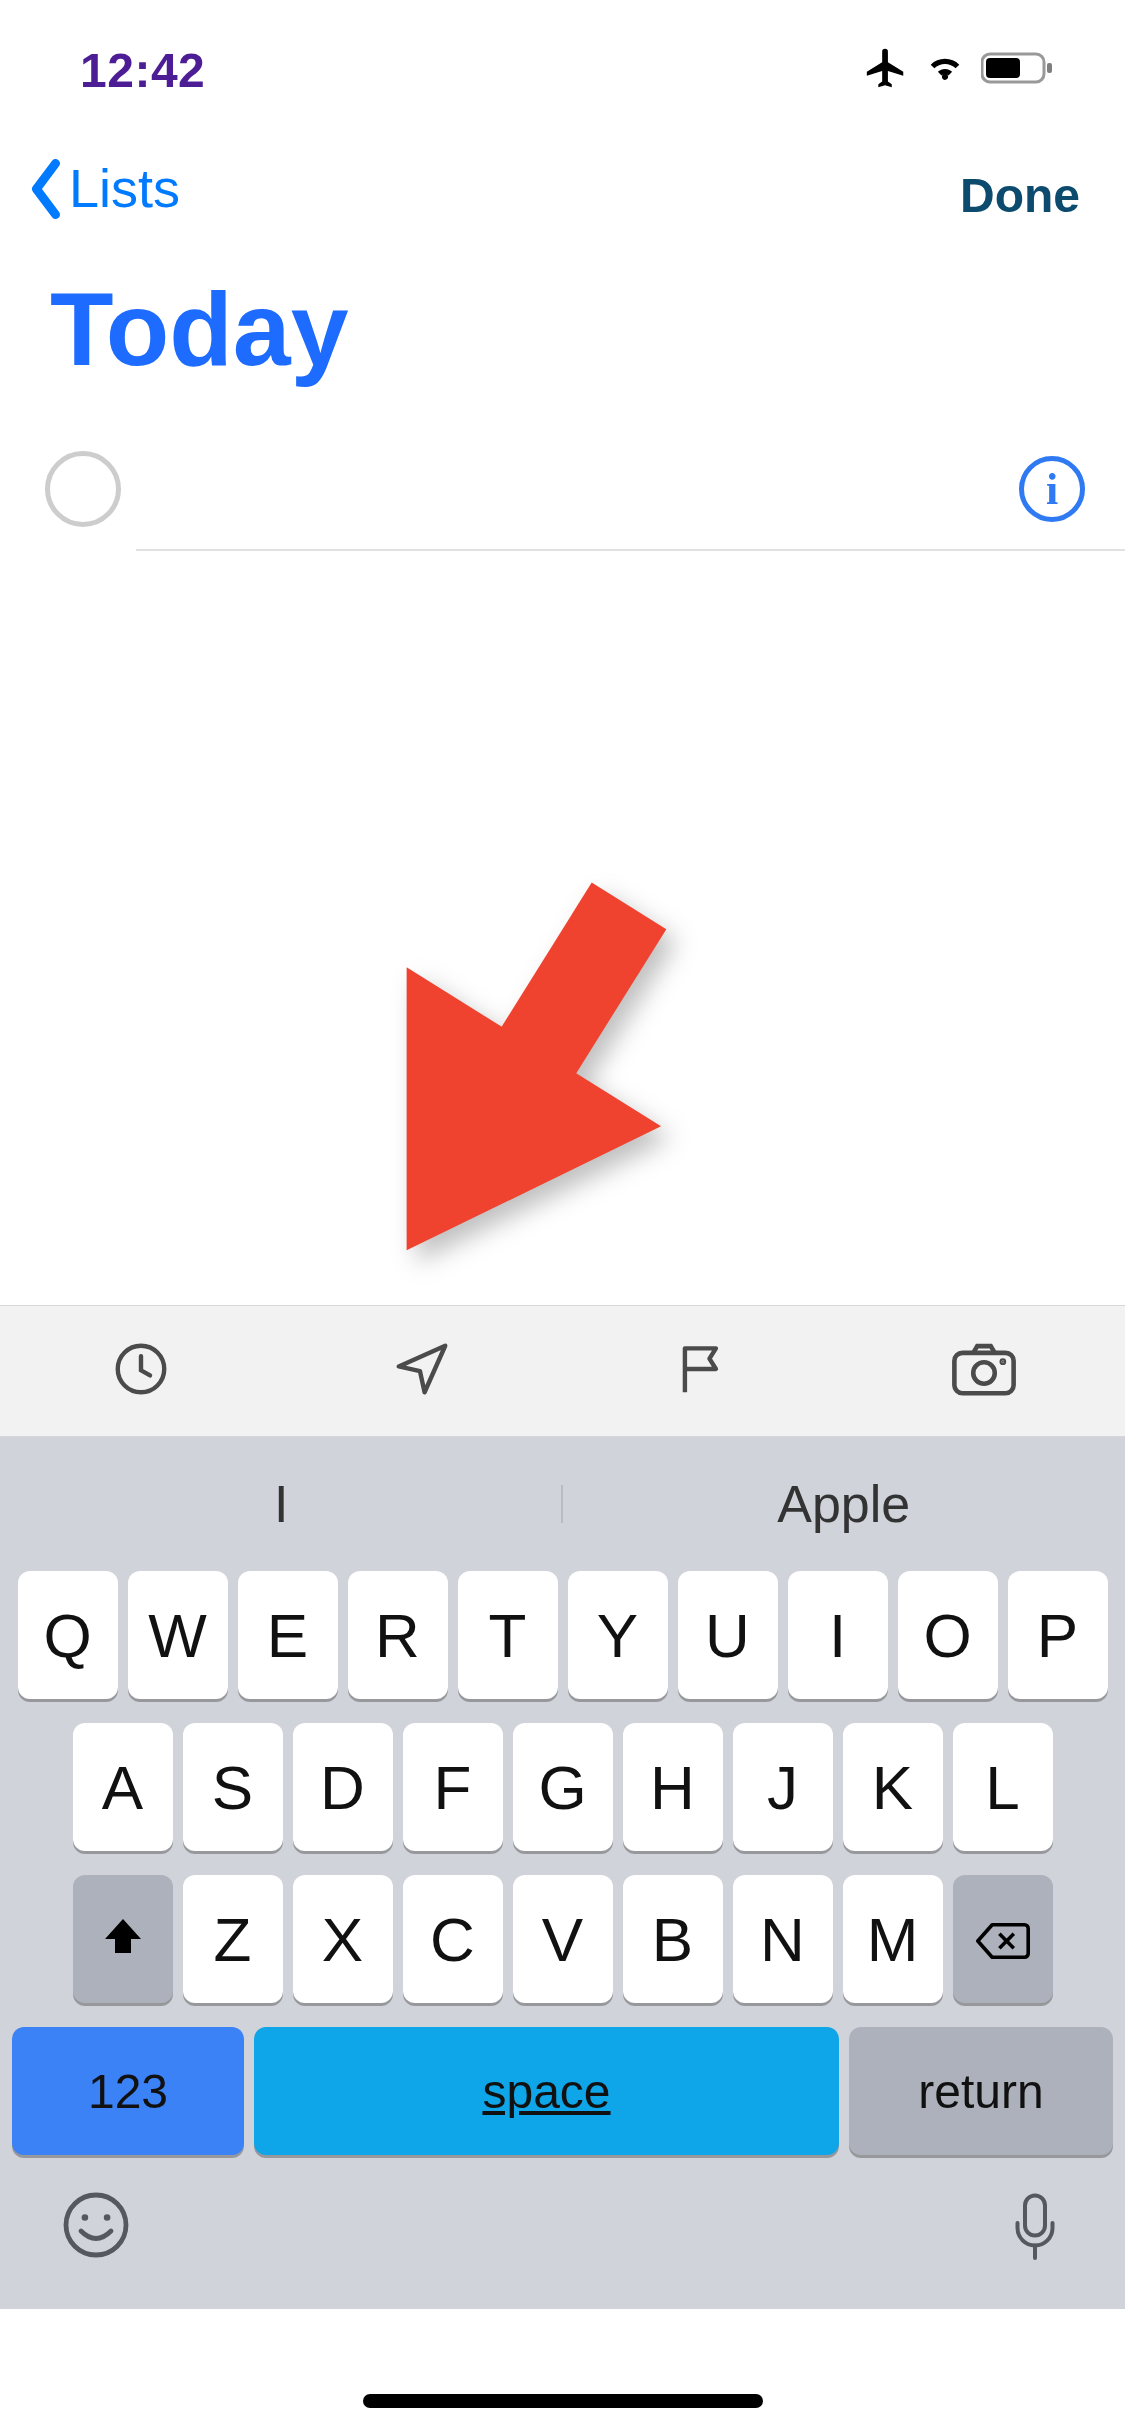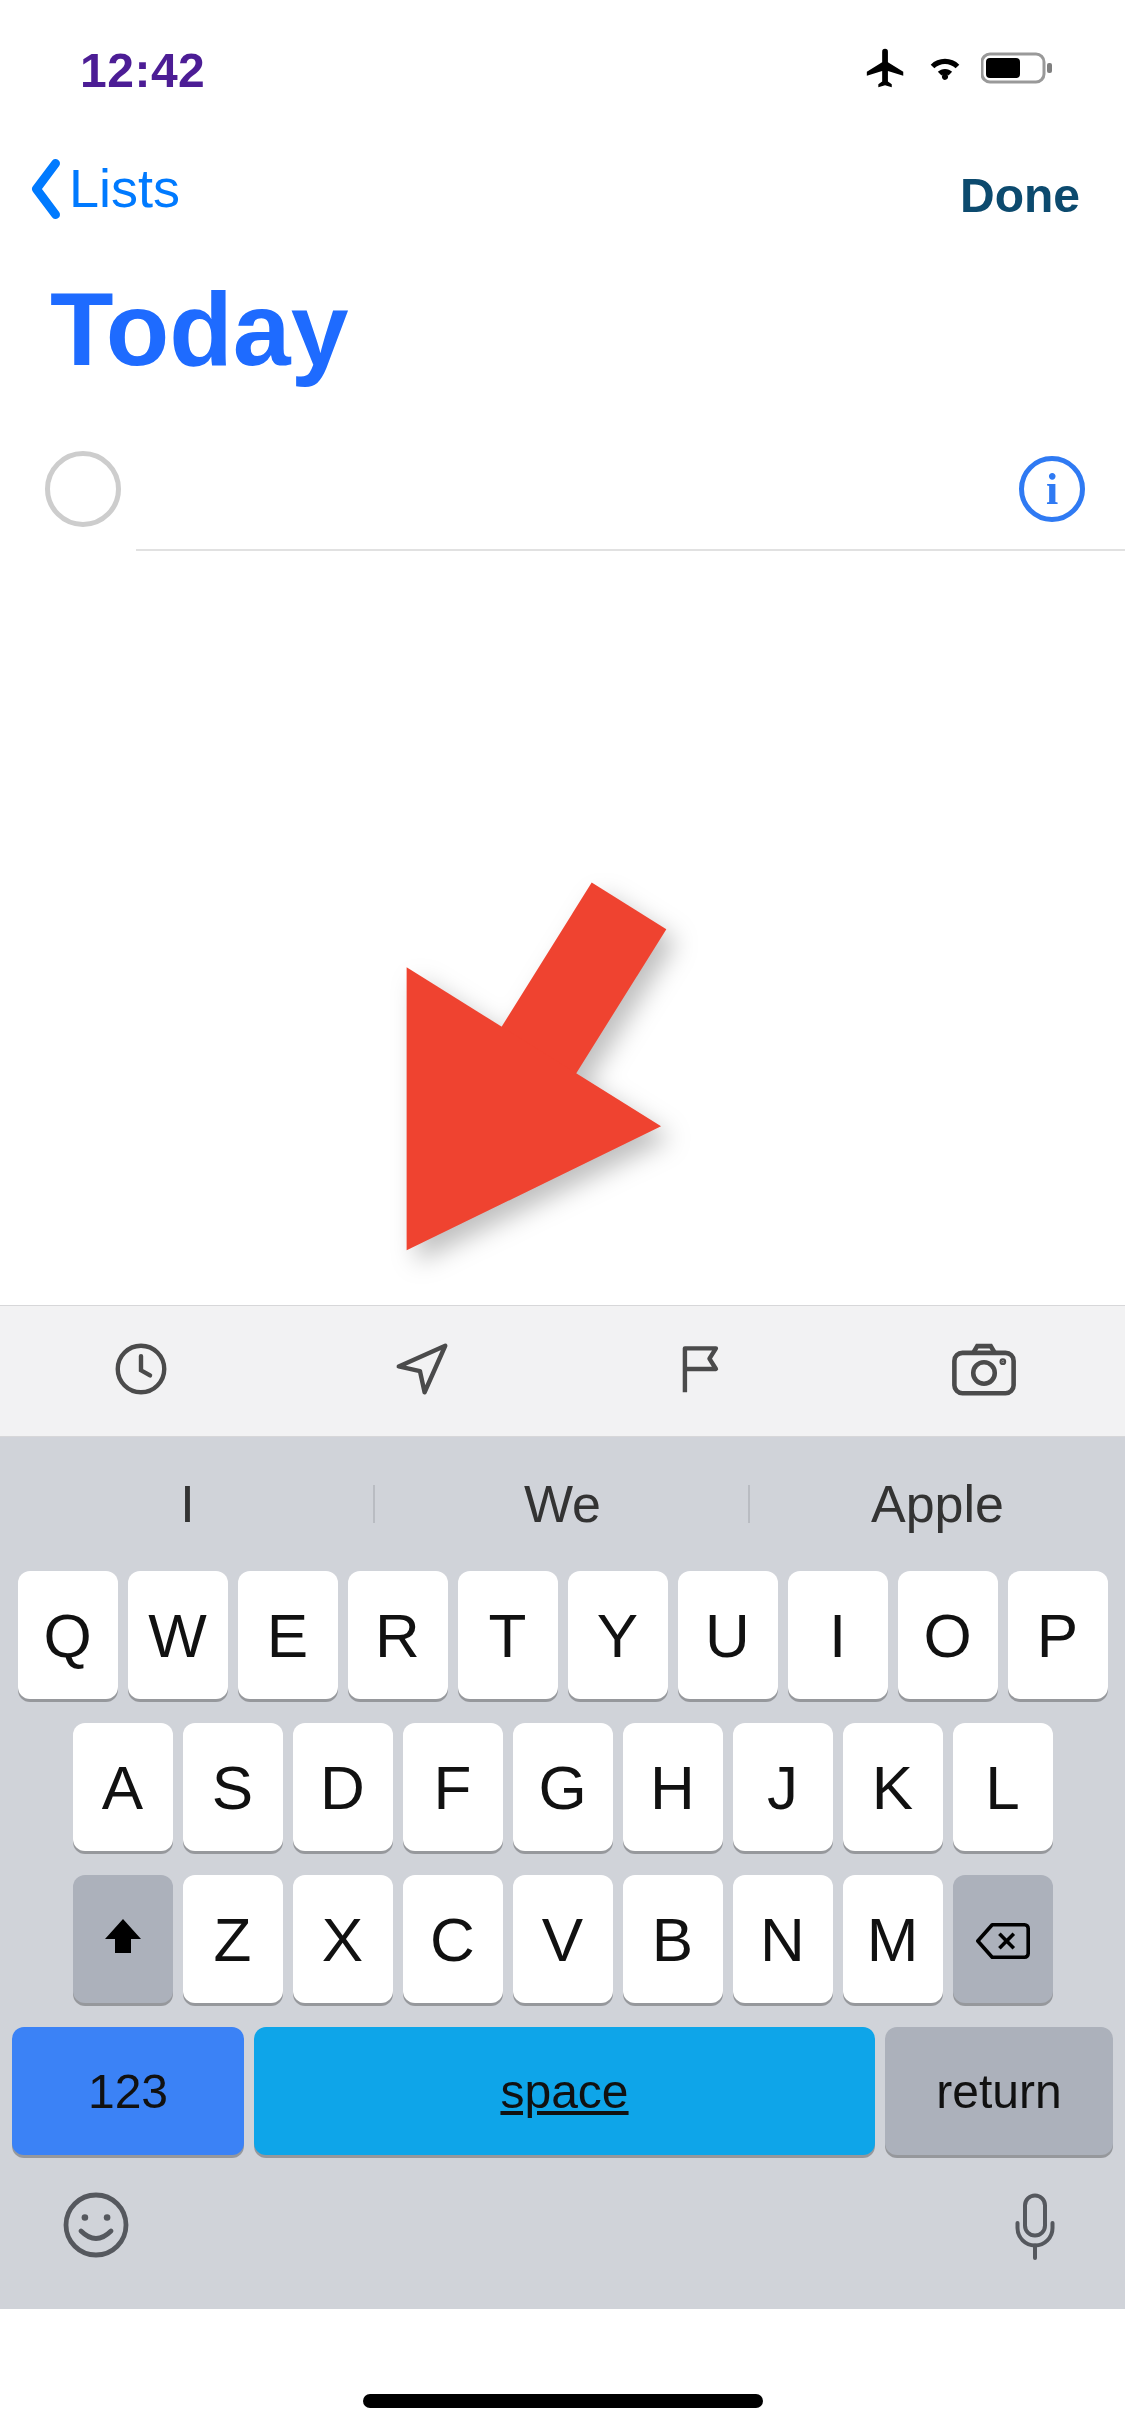--- a/index.html
+++ b/index.html
@@ -191,21 +191,21 @@
     .row3 .key { width: 100px; }
     .special-key {
       background: #acb1bb;
       width: 132px;
     }
 
     .row4 { padding: 0 2px; }
     .row4 .key { font-size: 48px; }
     .key-123 { width: 232px; background:#3b82f6; }
     .key-space { flex: 1; background:#0ea5e9;text-decoration:underline; }
-    .key-return { width: 228px; background:#acb1bb; }
+    .key-return { width: 264px; background:#acb1bb; }
 
     .bottom-bar {
       height: 120px;
       display: flex;
       align-items: flex-start;
       justify-content: space-between;
       padding: 10px 60px 0 60px;
       color: #55585e;
       margin-top: 20px;
     }
@@ -313,21 +313,20 @@
           <circle cx="20" cy="8.3" r="0.4" fill="#4b4b4b"></circle>
         </svg>
     </span>
   </div>
 </div>
 
 <div class="keyboard">
 
   <div class="suggestion-bar">
     <div class="suggestion-item">I</div>
-    <div class="suggestion-item">We</div>
     <div class="suggestion-item">Apple</div>
   </div>
 
   <div class="key-rows">
     <div class="key-row row1">
       <div class="key">Q</div>
       <div class="key">W</div>
       <div class="key">E</div>
       <div class="key">R</div>
       <div class="key">T</div>

